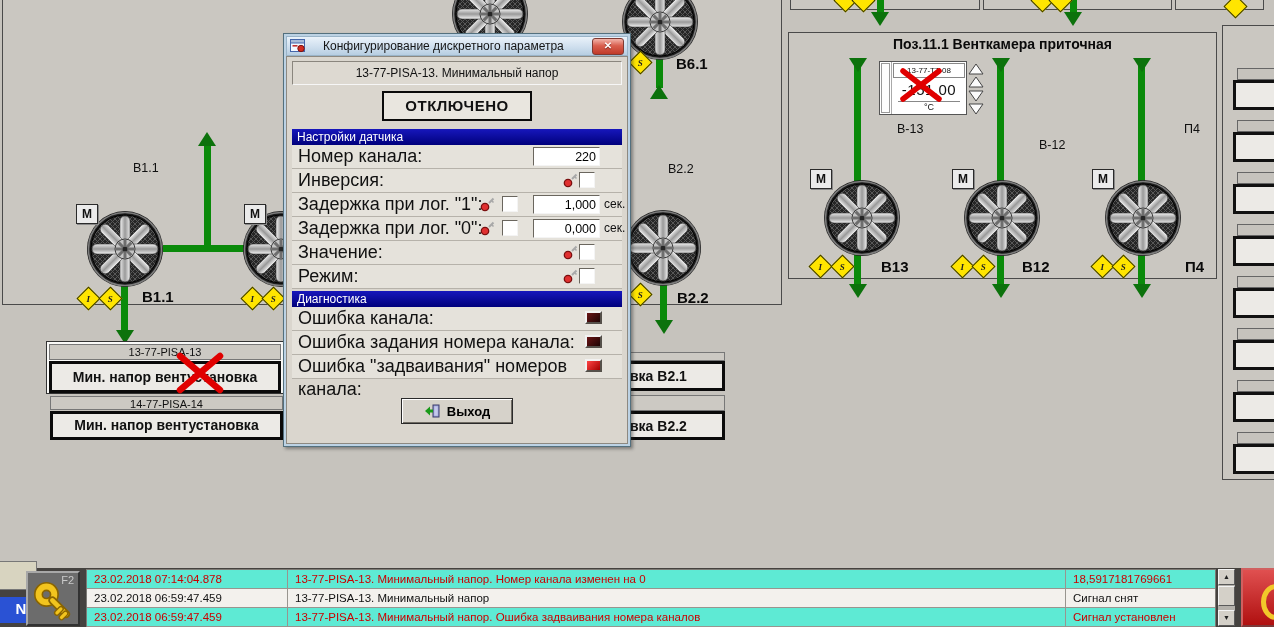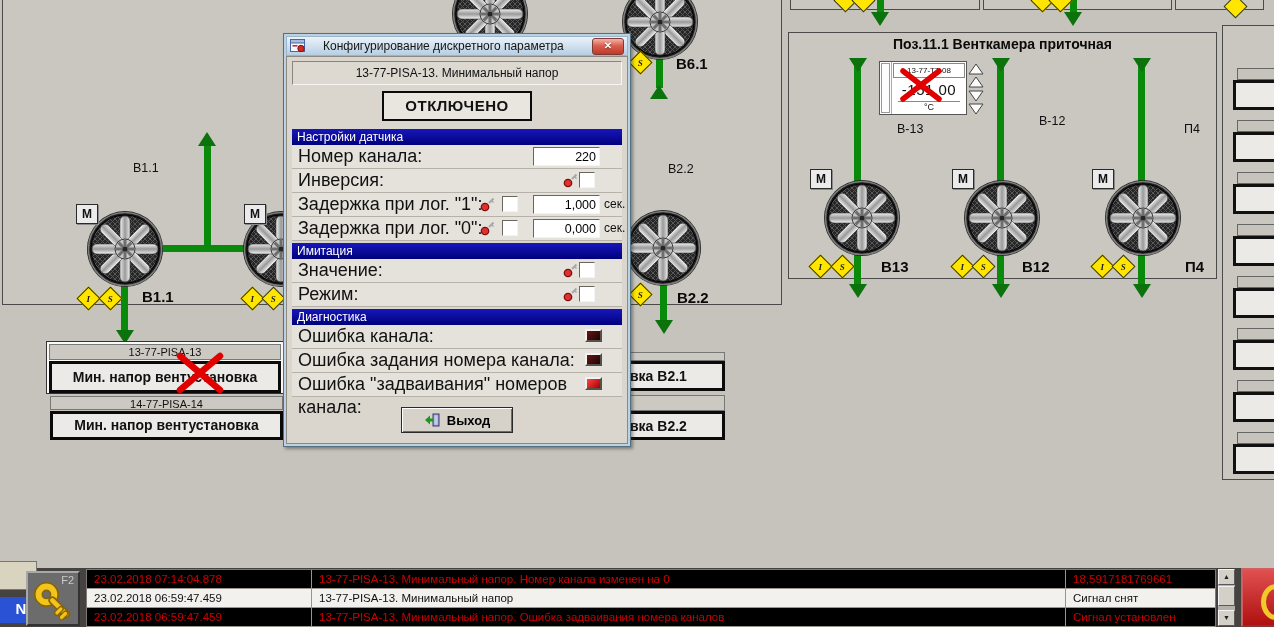--- a/index.html
+++ b/index.html
@@ -82,25 +82,25 @@
 
   
   .bottombar{position:absolute;left:0;top:568px;width:1274px;height:59px;background:#45423f;}
   .tanbox{position:absolute;left:-8px;top:-7px;width:43px;height:27px;background:#d8d4c0;border:1px solid #777;}
   .langbox{position:absolute;left:-8px;top:29px;width:54px;height:26px;background:#2a52d4;
     color:#fff;font:bold 15px/24px "Liberation Sans",sans-serif;text-align:right;padding-right:8px;box-sizing:border-box;}
   .keybtn{position:absolute;left:26px;top:3px;width:54px;height:55px;background:#6c6c6c;
     border:2px solid;border-color:#a8a8a8 #323232 #323232 #a8a8a8;box-sizing:border-box;}
   .fkey{position:absolute;top:1px;right:4px;font-size:11px;color:#c9c9c9;}
   .logtable{position:absolute;left:86px;top:1px;width:1130px;height:58px;border:1px solid #7d7a75;box-sizing:border-box;background:#ccc9c3;}
-  .lrow{display:flex;height:18px;border-bottom:1px solid #98958f;background:#000000;font-size:11.5px;line-height:18px;}
+  .lrow{display:flex;height:18px;border-bottom:1px solid #98958f;background:#5eead4;font-size:11.5px;line-height:18px;}
   .lrow.ok{background:#f3f1ed;}
   .lrow.alarm{color:#cc0000;}
   .c-time{width:200px;padding-left:7px;box-sizing:border-box;overflow:hidden;white-space:nowrap;}
-  .c-msg{flex:1;border-left:1px solid #98958f;padding-left:7px;overflow:hidden;white-space:nowrap;margin-left:24px;}
+  .c-msg{flex:1;border-left:1px solid #98958f;padding-left:7px;overflow:hidden;white-space:nowrap;}
   .c-state{width:150px;border-left:1px solid #98958f;padding-left:7px;box-sizing:border-box;overflow:hidden;white-space:nowrap;}
   .vscroll{position:absolute;left:1218px;top:1px;width:17px;height:57px;background:#b4b1ab;}
   .sbtn{position:absolute;left:0;width:17px;height:16px;background:#d4d0c8;border:1px solid;
     border-color:#f4f4f4 #5a5a5a #5a5a5a #f4f4f4;box-sizing:border-box;font-size:7px;line-height:13px;text-align:center;color:#222;}
   .sthumb{position:absolute;left:0;top:17px;width:17px;height:20px;background:#d4d0c8;border:1px solid;
     border-color:#f4f4f4 #5a5a5a #5a5a5a #f4f4f4;box-sizing:border-box;}
   .alarmbtn{position:absolute;left:1241px;top:0;width:36px;height:59px;
     background:linear-gradient(180deg,#e05050,#b01010);border:2px outset #d06060;box-sizing:border-box;}
   .bellring{position:absolute;left:18px;top:14px;width:20px;height:26px;border:5px solid #f2c82a;border-radius:50%;}
 </style>
@@ -270,21 +270,21 @@
   <div class="diam" style="left:1052px;top:-8px"></div>
   <div class="diam" style="left:1227px;top:-2px"></div>
 
   <div class="lbl" style="left:133px;top:161px">B1.1</div>
   <div class="lblb" style="left:142px;top:288px">B1.1</div>
   <div class="lblb" style="left:676px;top:55px">B6.1</div>
   <div class="lbl" style="left:668px;top:162px">B2.2</div>
   <div class="lblb" style="left:677px;top:289px">B2.2</div>
   <div class="lblb" style="left:790px;top:36px;width:425px;text-align:center;font-size:14px">Поз.11.1 Венткамера приточная</div>
   <div class="lbl" style="left:897px;top:122px">В-13</div>
-  <div class="lbl" style="left:1039px;top:114px">В-12</div>
+  <div class="lbl" style="left:1039px;top:138px">В-12</div>
   <div class="lbl" style="left:1184px;top:122px">П4</div>
   <div class="lblb" style="left:881px;top:258px">B13</div>
   <div class="lblb" style="left:1022px;top:258px">B12</div>
   <div class="lblb" style="left:1185px;top:258px">П4</div>
 
   <div class="tempbox">
     <div class="tstrip"></div>
     <div class="tmain">
       <div class="ttag">13-77-TT-08</div>
       <div class="tval">-151.00</div>
@@ -367,21 +367,20 @@
         <svg class="keyic" style="left:188px" viewBox="0 0 15 15">
           <path d="M9 6 L13.5 1.5" stroke="#a8a8a8" stroke-width="2"></path>
             <path d="M11.5 3.5 L13.5 5.5" stroke="#a8a8a8" stroke-width="1.6"></path>
           <circle cx="5" cy="10" r="3.7" fill="#e03030" stroke="#7a1010" stroke-width="1.3"></circle>
         </svg>
         <span class="dcheck" style="left:210px"></span>
         <input class="dinput" style="left: 241px;" value="0,000">
         <span class="unit">сек.</span>
       </div>
 
-      <div class="secbar">Имитация</div>
       <div class="drow">
         <span class="dlabel">Значение:</span>
         <svg class="keyic" style="left:271px" viewBox="0 0 15 15">
           <path d="M9 6 L13.5 1.5" stroke="#a8a8a8" stroke-width="2"></path>
             <path d="M11.5 3.5 L13.5 5.5" stroke="#a8a8a8" stroke-width="1.6"></path>
           <circle cx="5" cy="10" r="3.7" fill="#e03030" stroke="#7a1010" stroke-width="1.3"></circle>
         </svg>
         <span class="dcheck" style="left:287px"></span>
       </div>
       <div class="drow">

